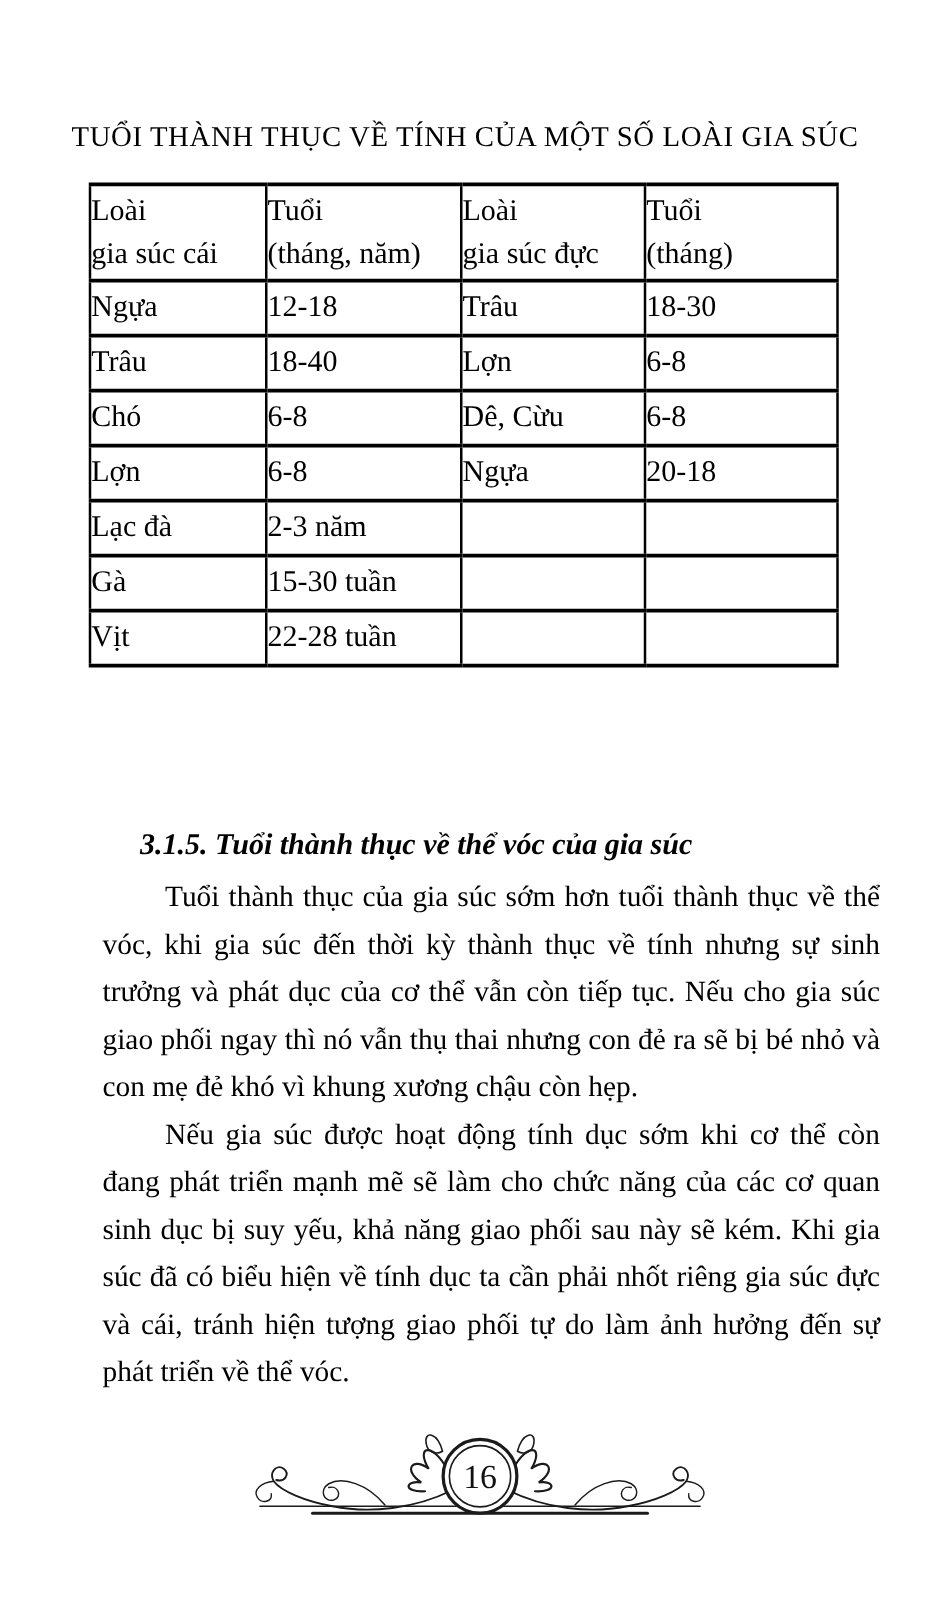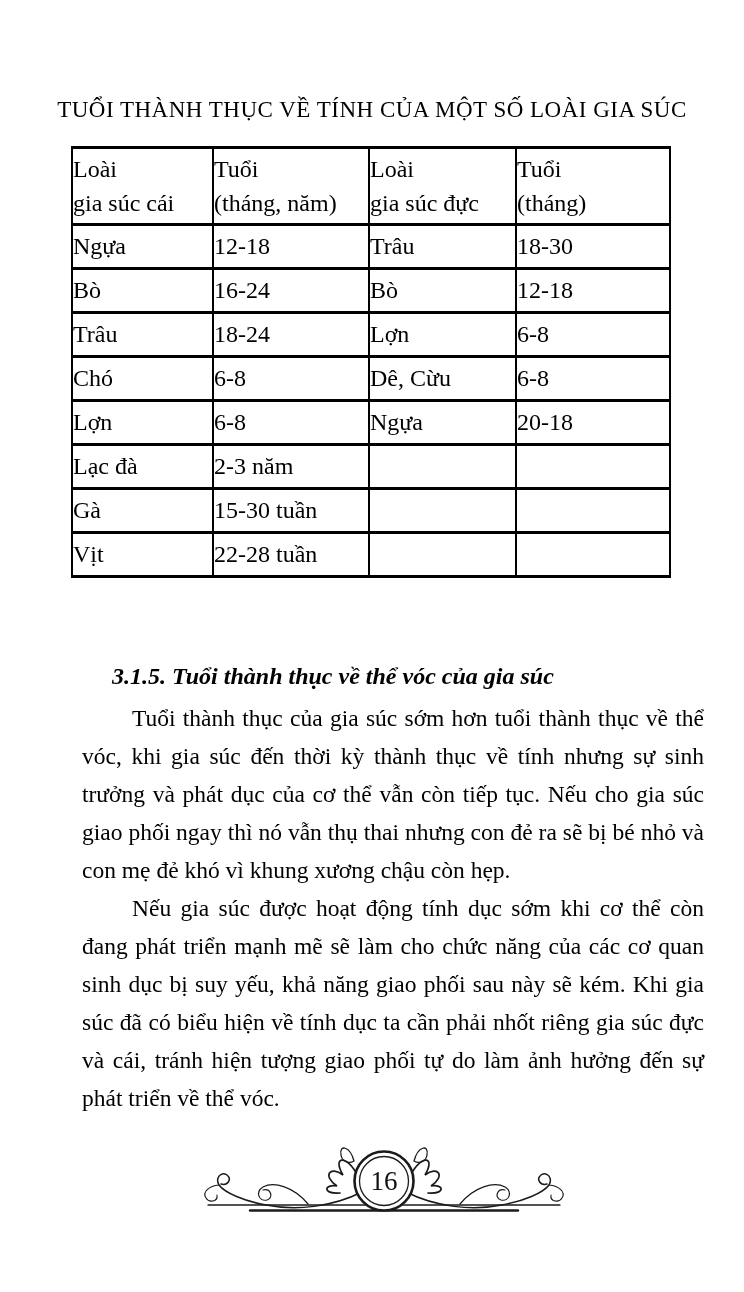--- a/index.html
+++ b/index.html
@@ -136,28 +136,22 @@
         </tr>
       </thead>
       <tbody>
         <tr>
           <td>Ngựa</td>
           <td>12-18</td>
           <td>Trâu</td>
           <td>18-30</td>
         </tr>
         <tr>
-          <td>Bò</td>
-          <td>16-24</td>
-          <td>Bò</td>
-          <td>12-18</td>
-        </tr>
-        <tr>
           <td>Trâu</td>
-          <td>18-24</td>
+          <td>18-40</td>
           <td>Lợn</td>
           <td>6-8</td>
         </tr>
         <tr>
           <td>Chó</td>
           <td>6-8</td>
           <td>Dê, Cừu</td>
           <td>6-8</td>
         </tr>
         <tr>

